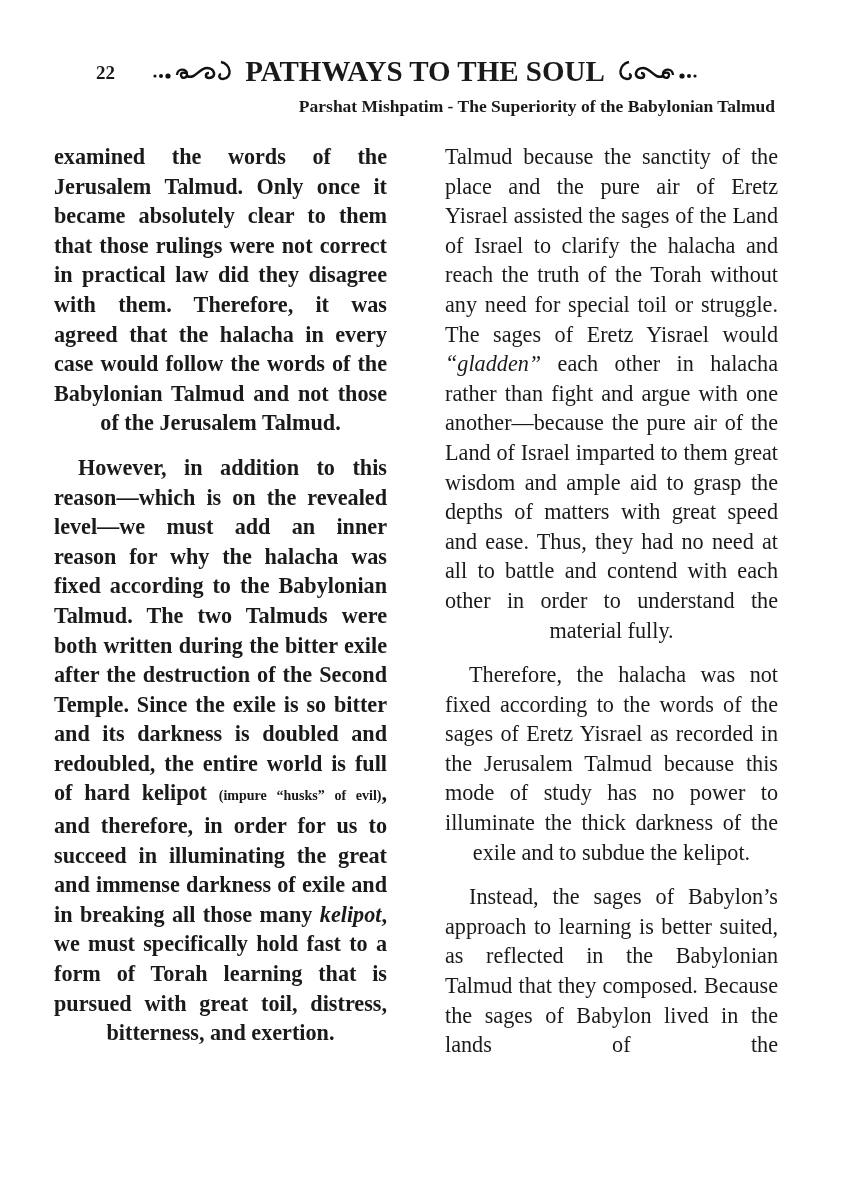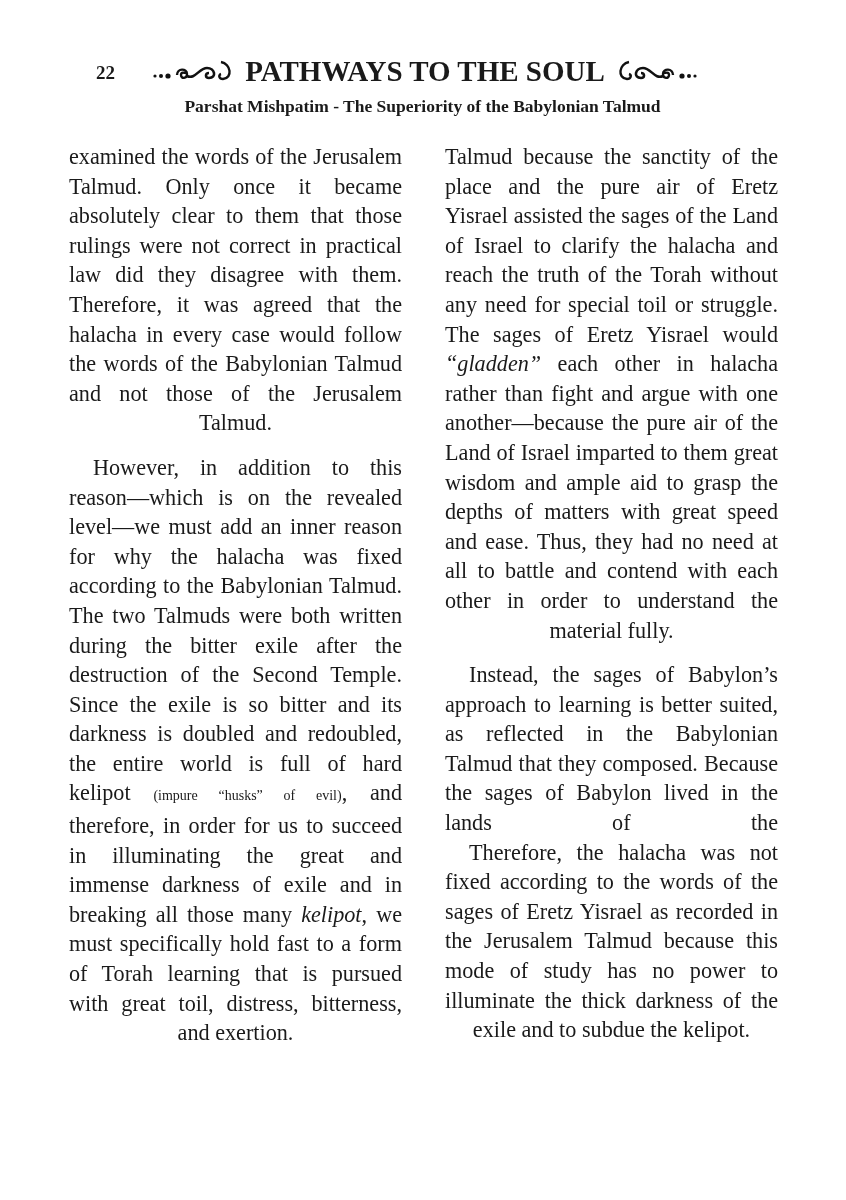--- a/index.html
+++ b/index.html
@@ -5,25 +5,25 @@
   html, body { margin: 0; padding: 0; background: #ffffff; }
   body { width: 846px; height: 1200px; position: relative; overflow: hidden;
          font-family: "Liberation Serif", "DejaVu Serif", serif; color: #1a1a1a; }
 
   .page-number { position: absolute; left: 70px; top: 62px; font-size: 19px; font-weight: bold; margin-left: 26px; }
   .header-title-row { position: absolute; left: 130px; top: 52px; width: 590px; height: 38px;
          display: flex; align-items: center; justify-content: center; }
   .header-title { font-size: 29px; font-weight: bold; letter-spacing: 0px; white-space: nowrap; margin: 0 4px; }
   .ornament { display: inline-flex; align-items: center; }
   .ornament svg { display: block; }
-  .subtitle { position: absolute; left: 70px; width: 705px; top: 96px; text-align: center;
+  .subtitle { position: absolute; left: 70px; width: 705px; top: 96px; text-align: right;
          font-size: 17.5px; font-weight: bold; }
 
   .column { position: absolute; top: 142px; width: 333px; font-size: 22.2px; line-height: 29.6px; }
-  .col-left { left: 69px; }
+  .col-left { left: 54px; font-weight: bold; }
   .col-right { left: 445px; }
   .para { margin: 0 0 15px 0; text-align: justify; text-align-last: center; hyphens: none; }
   .para.first-cont { text-indent: 0; }
   .para.indent { text-indent: 24px; }
   .para.tail { margin-bottom: 0; text-align-last: justify; }
   .small { font-size: 14px; }
   em { font-style: italic; }
 </style>
 </head>
 <body>
@@ -56,15 +56,15 @@
 
 <div class="subtitle">Parshat Mishpatim - The Superiority of the Babylonian Talmud</div>
 
 <div class="column col-left">
   <p class="para first-cont">examined the words of the Jerusalem Talmud. Only once it became absolutely clear to them that those rulings were not correct in practical law did they disagree with them. Therefore, it was agreed that the halacha in every case would follow the words of the Babylonian Talmud and not those of the Jerusalem Talmud.</p>
   <p class="para indent"><span>However, in addition to this reason—which is on the revealed level—we must add an inner reason for why the halacha was fixed according to the Babylonian Talmud. The two Talmuds were both written during the bitter exile after the destruction of the Second Temple. Since the exile is so bitter and its darkness is doubled and redoubled, the entire world is full of hard kelipot</span> <span class="small">(impure “husks” of evil)</span><span>, and therefore, in order for us to succeed in illuminating the great and immense darkness of exile and in breaking all those many</span> <em>kelipot</em><span>, we must specifically hold fast to a form of Torah learning that is pursued with great toil, distress, bitterness, and exertion.</span></p>
 </div>
 
 <div class="column col-right">
   <p class="para first-cont"><span>Talmud because the sanctity of the place and the pure air of Eretz Yisrael assisted the sages of the Land of Israel to clarify the halacha and reach the truth of the Torah without any need for special toil or struggle. The sages of Eretz Yisrael would</span> <em>“gladden”</em> <span>each other in halacha rather than fight and argue with one another—because the pure air of the Land of Israel imparted to them great wisdom and ample aid to grasp the depths of matters with great speed and ease. Thus, they had no need at all to battle and contend with each other in order to understand the material fully.</span></p>
+  <p class="para indent">Therefore, the halacha was not fixed according to the words of the sages of Eretz Yisrael as recorded in the Jerusalem Talmud because this mode of study has no power to illuminate the thick darkness of the exile and to subdue the kelipot.</p>
   <p class="para indent tail">Instead, the sages of Babylon’s approach to learning is better suited, as reflected in the Babylonian Talmud that they composed. Because the sages of Babylon lived in the lands of the</p>
-  <p class="para indent">Therefore, the halacha was not fixed according to the words of the sages of Eretz Yisrael as recorded in the Jerusalem Talmud because this mode of study has no power to illuminate the thick darkness of the exile and to subdue the kelipot.</p>
 </div>
 
 </body></html>

